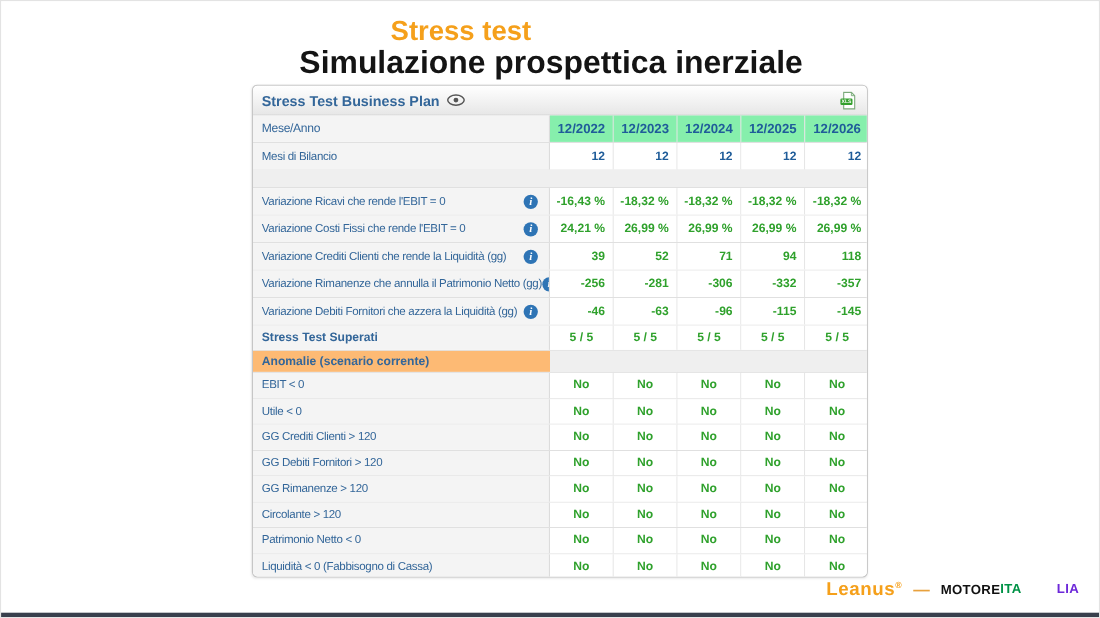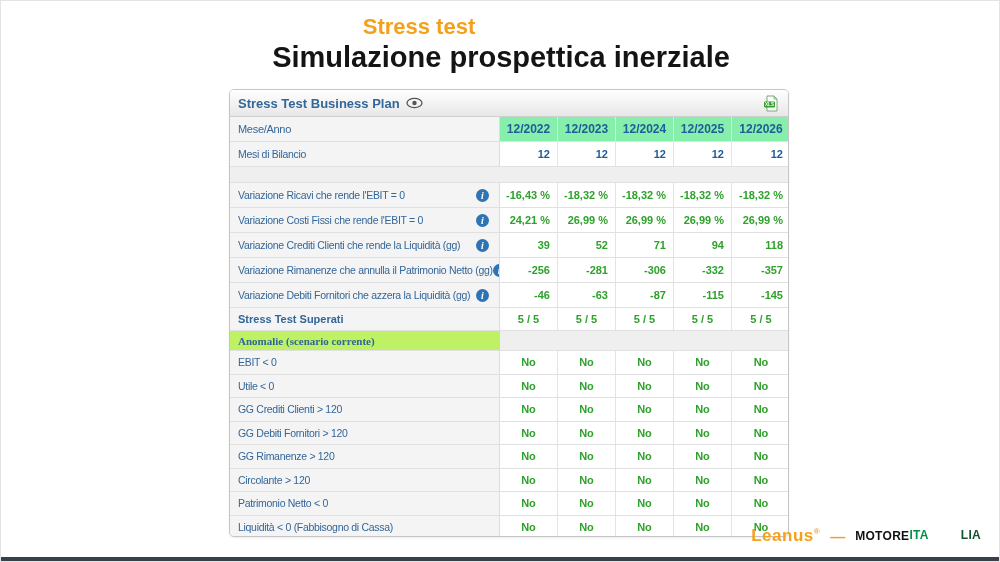--- a/index.html
+++ b/index.html
@@ -5,29 +5,29 @@
   * { margin:0; padding:0; box-sizing:border-box; }
   html,body { width:1000px; height:562px; }
   body {
     position:relative; background:#ffffff; overflow:hidden;
     font-family:"Liberation Sans", sans-serif;
     border:1px solid #e3e3e3;
   }
   
   .slide-title {
     position:absolute; top:13px; left:0; width:836px; text-align:center;
-    font-size:22px; font-weight:bold; color:#F5A01B;
+    font-size:25px; font-weight:bold; color:#F5A01B;
   }
   .slide-subtitle {
     position:absolute; top:40px; left:0; width:1000px; text-align:center;
     font-size:29px; font-weight:bold; color:#141414;
   }
   
   .panel {
-    position:absolute; left:228px; top:88px; width:560px; height:448px;
+    position:absolute; left:228px; top:76px; width:560px; height:448px;
     background:#fff; border:1px solid #c6c6c6; border-radius:5px;
     overflow:hidden; box-shadow:0 1px 2px rgba(0,0,0,0.08);
   }
   .panel-header {
     height:27px; display:flex; align-items:center; padding:0 8px;
     background:linear-gradient(#ffffff,#e7e7e7);
     border-bottom:1px solid #cfcfcf;
   }
   .panel-title { font-size:13px; font-weight:bold; color:#336699; }
   .eye-icon { margin-left:6px; display:inline-flex; align-items:center; cursor:pointer; }
@@ -50,21 +50,21 @@
   .vcell.right { justify-content:flex-end; padding-right:7px; }
   .vcell.center { justify-content:center; }
   .green { color:#2FA12C; }
   .bluev { color:#1F5C99; }
   .hrow .lcell { font-size:11px; }
   .hrow .vcell { justify-content:center; font-size:12px; color:#1F5C99; background:#86efac; }
   .h25 { height:25px; } .h23 { height:23px; }
   .h24 { height:23.5px; } .h20 { height:20px; } .h16 { height:16px; }
   .bold-label .lcell { font-weight:bold; font-size:11px; letter-spacing:0; }
   .section-row { background:#efefef; }
-  .section-row .lcell { background:#bef264; font-weight:bold; font-size:11px; letter-spacing:0; border-right:none;font-family:Liberation Serif, serif; }
+  .section-row .lcell { background:#fdba74; font-weight:bold; font-size:11px; letter-spacing:0; border-right:none; }
   .section-row .vcell { background:#efefef; border-right:none; }
   .spacer-row { background:#efefef; }
   .spacer-row .lcell { background:#efefef; border-right:none; }
   .spacer-row .vcell { background:#efefef; border-right:none; }
   .info-icon {
     margin-left:auto; width:13px; height:13px; min-width:13px; border-radius:50%;
     background:#2E74B5; color:#fff; display:inline-flex; align-items:center; justify-content:center;
     font-family:"Liberation Serif", serif; font-style:italic; font-weight:bold; font-size:10px;
     cursor:pointer; letter-spacing:0;
   }
@@ -72,21 +72,21 @@
   .footer {
     position:absolute; right:18px; bottom:15px; display:flex; align-items:center; gap:10px;
   }
   .leanus { color:#F5A01B; font-weight:bold; font-size:17px; letter-spacing:0.5px; }
   .leanus sup { font-size:8px; }
   .dash { color:#E8A13D; font-weight:bold; font-size:15px; }
   .motore { display:flex; line-height:10px; }
   .motore .l1 { color:#111; font-weight:800; font-size:12px; letter-spacing:0.3px; }
   .motore .l2 { font-weight:800; font-size:12px; letter-spacing:0.3px; margin-top:-1px; }
   .motore .g { color:#009246; }
-  .motore .r { color:#14532d;padding-left:32px; }
+  .motore .r { color:#6d28d9;padding-left:32px; }
   .bottom-bar {
     position:absolute; left:0; bottom:0; width:1000px; height:4px; background:#39404D;
   }
 </style>
 </head>
 <body>
 
 <div class="slide-title">Stress test</div>
 <div class="slide-subtitle">Simulazione prospettica inerziale</div>
 
@@ -180,21 +180,21 @@
         <div class="vcell right green">-332</div>
         <div class="vcell right green">-357</div>
       </div>
       <div class="trow h25">
         <div class="lcell">
           <span>Variazione Debiti Fornitori che azzera la Liquidità (gg)</span>
           <span class="info-icon">i</span>
         </div>
         <div class="vcell right green">-46</div>
         <div class="vcell right green">-63</div>
-        <div class="vcell right green">-87</div>
+        <div class="vcell right green">-96</div>
         <div class="vcell right green">-115</div>
         <div class="vcell right green">-145</div>
       </div>
       <div class="trow h23 bold-label">
         <div class="lcell">
           <span>Stress Test Superati</span>
         </div>
         <div class="vcell center green">5 / 5</div>
         <div class="vcell center green">5 / 5</div>
         <div class="vcell center green">5 / 5</div>

